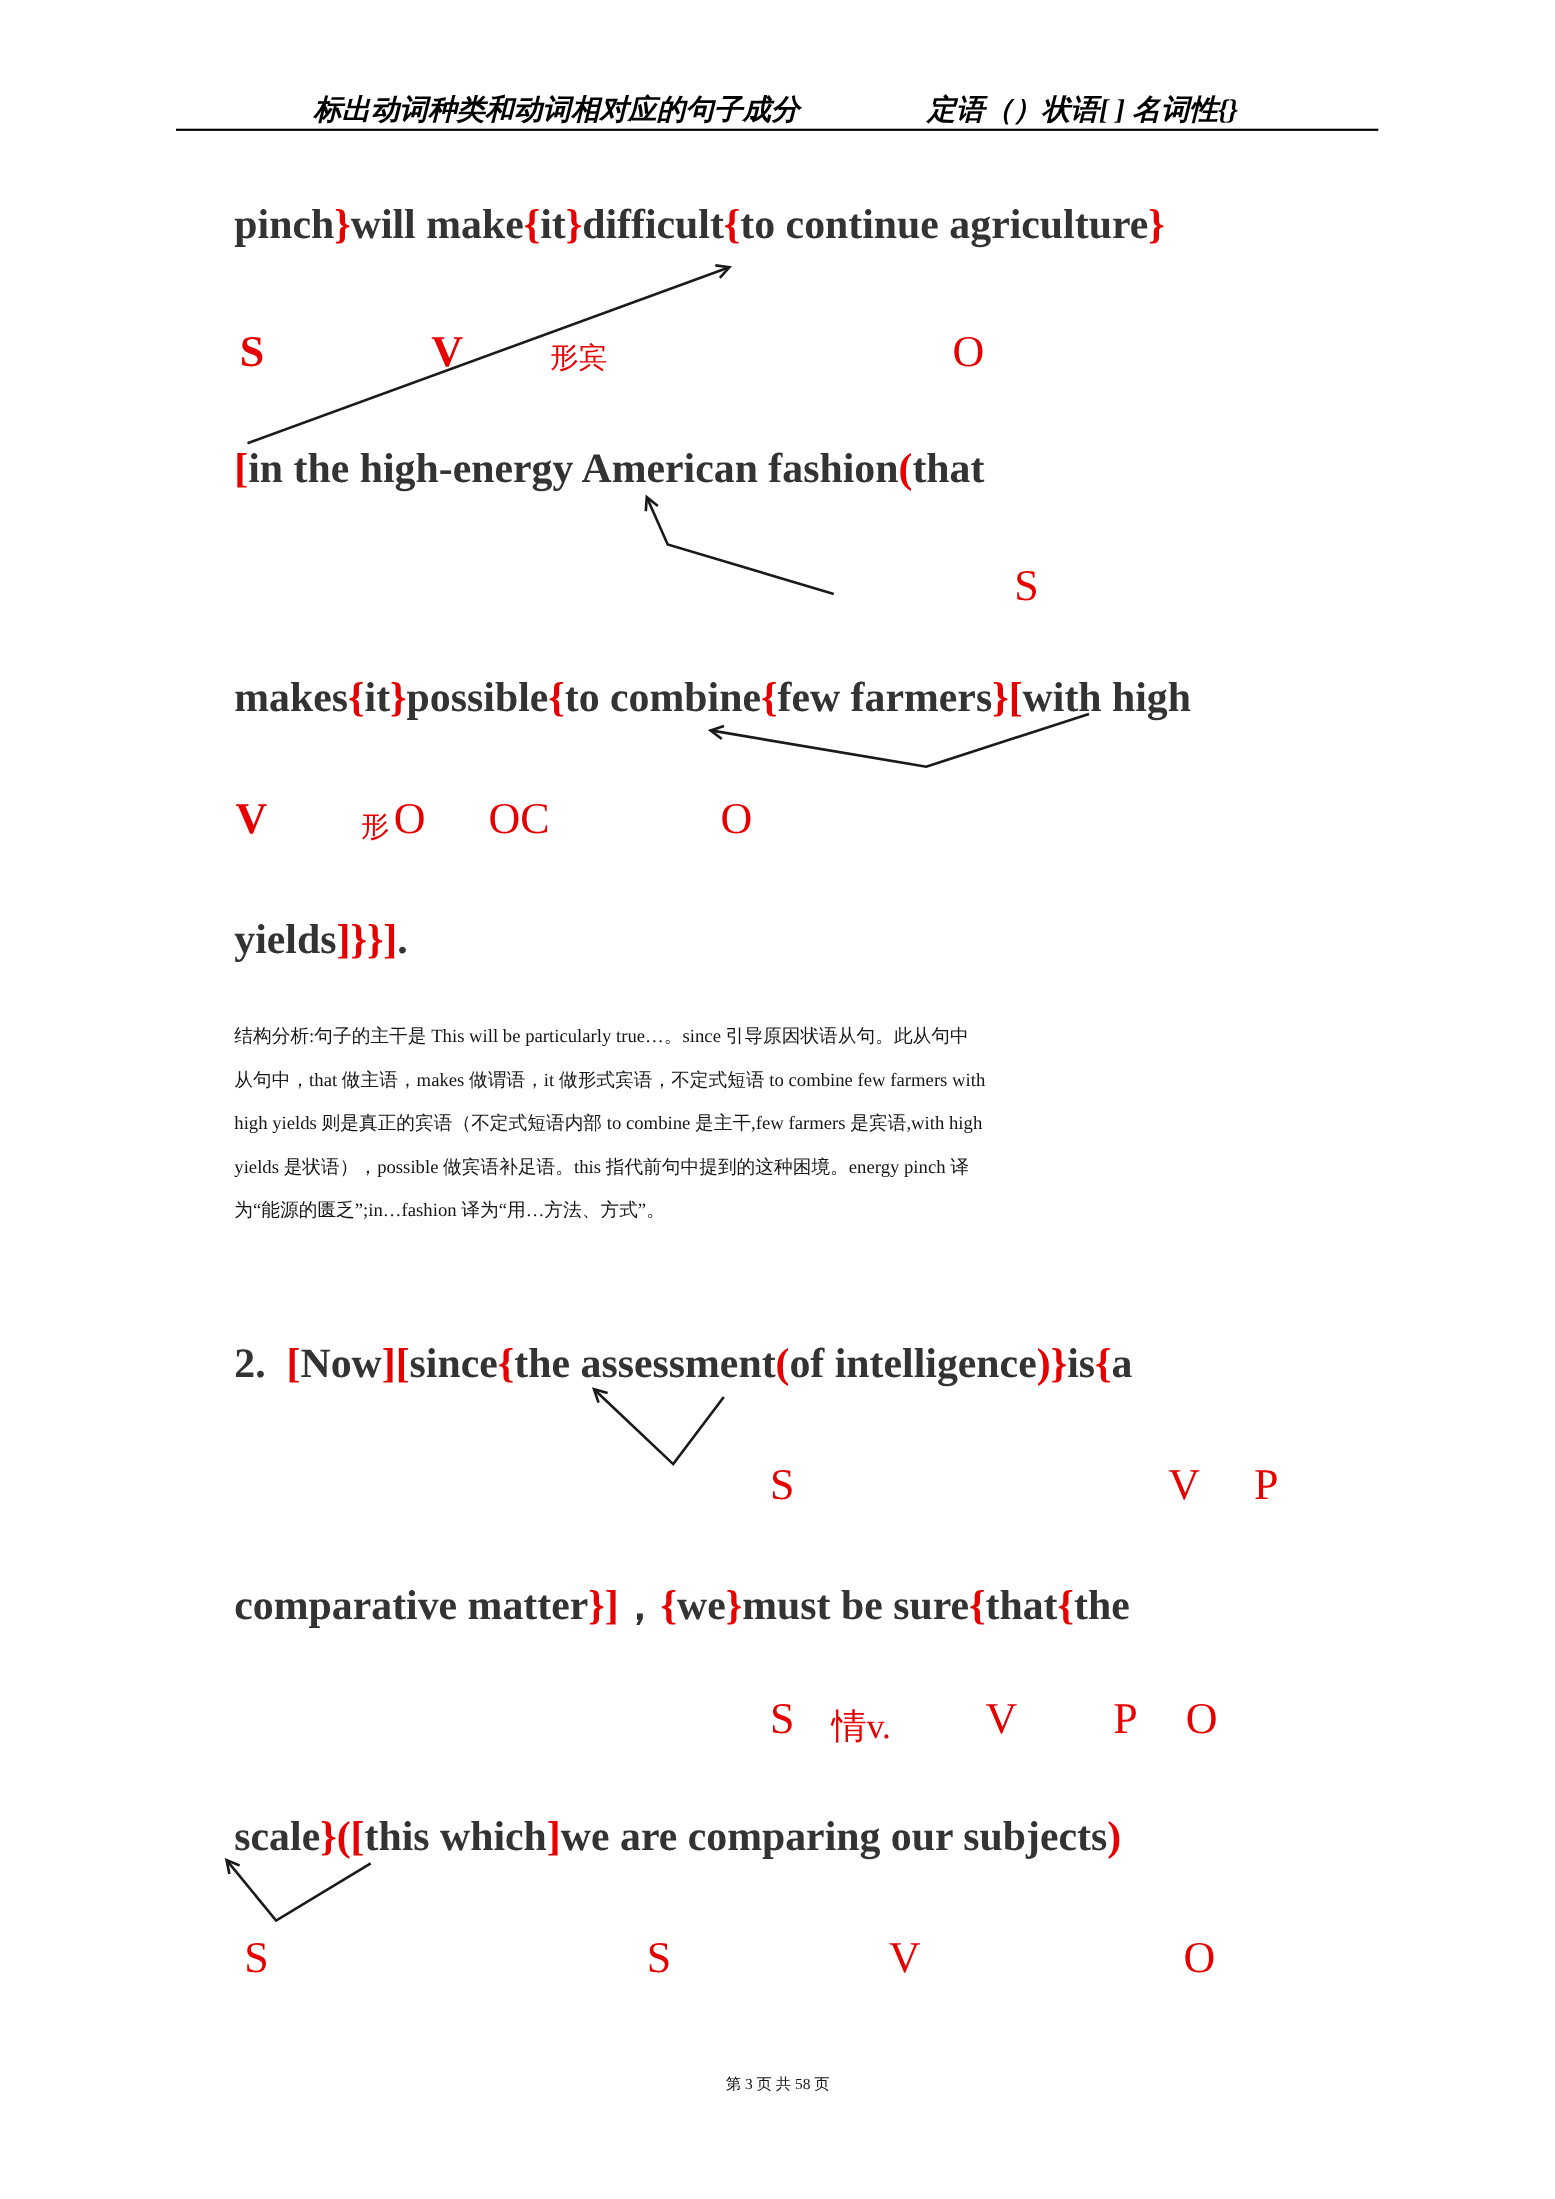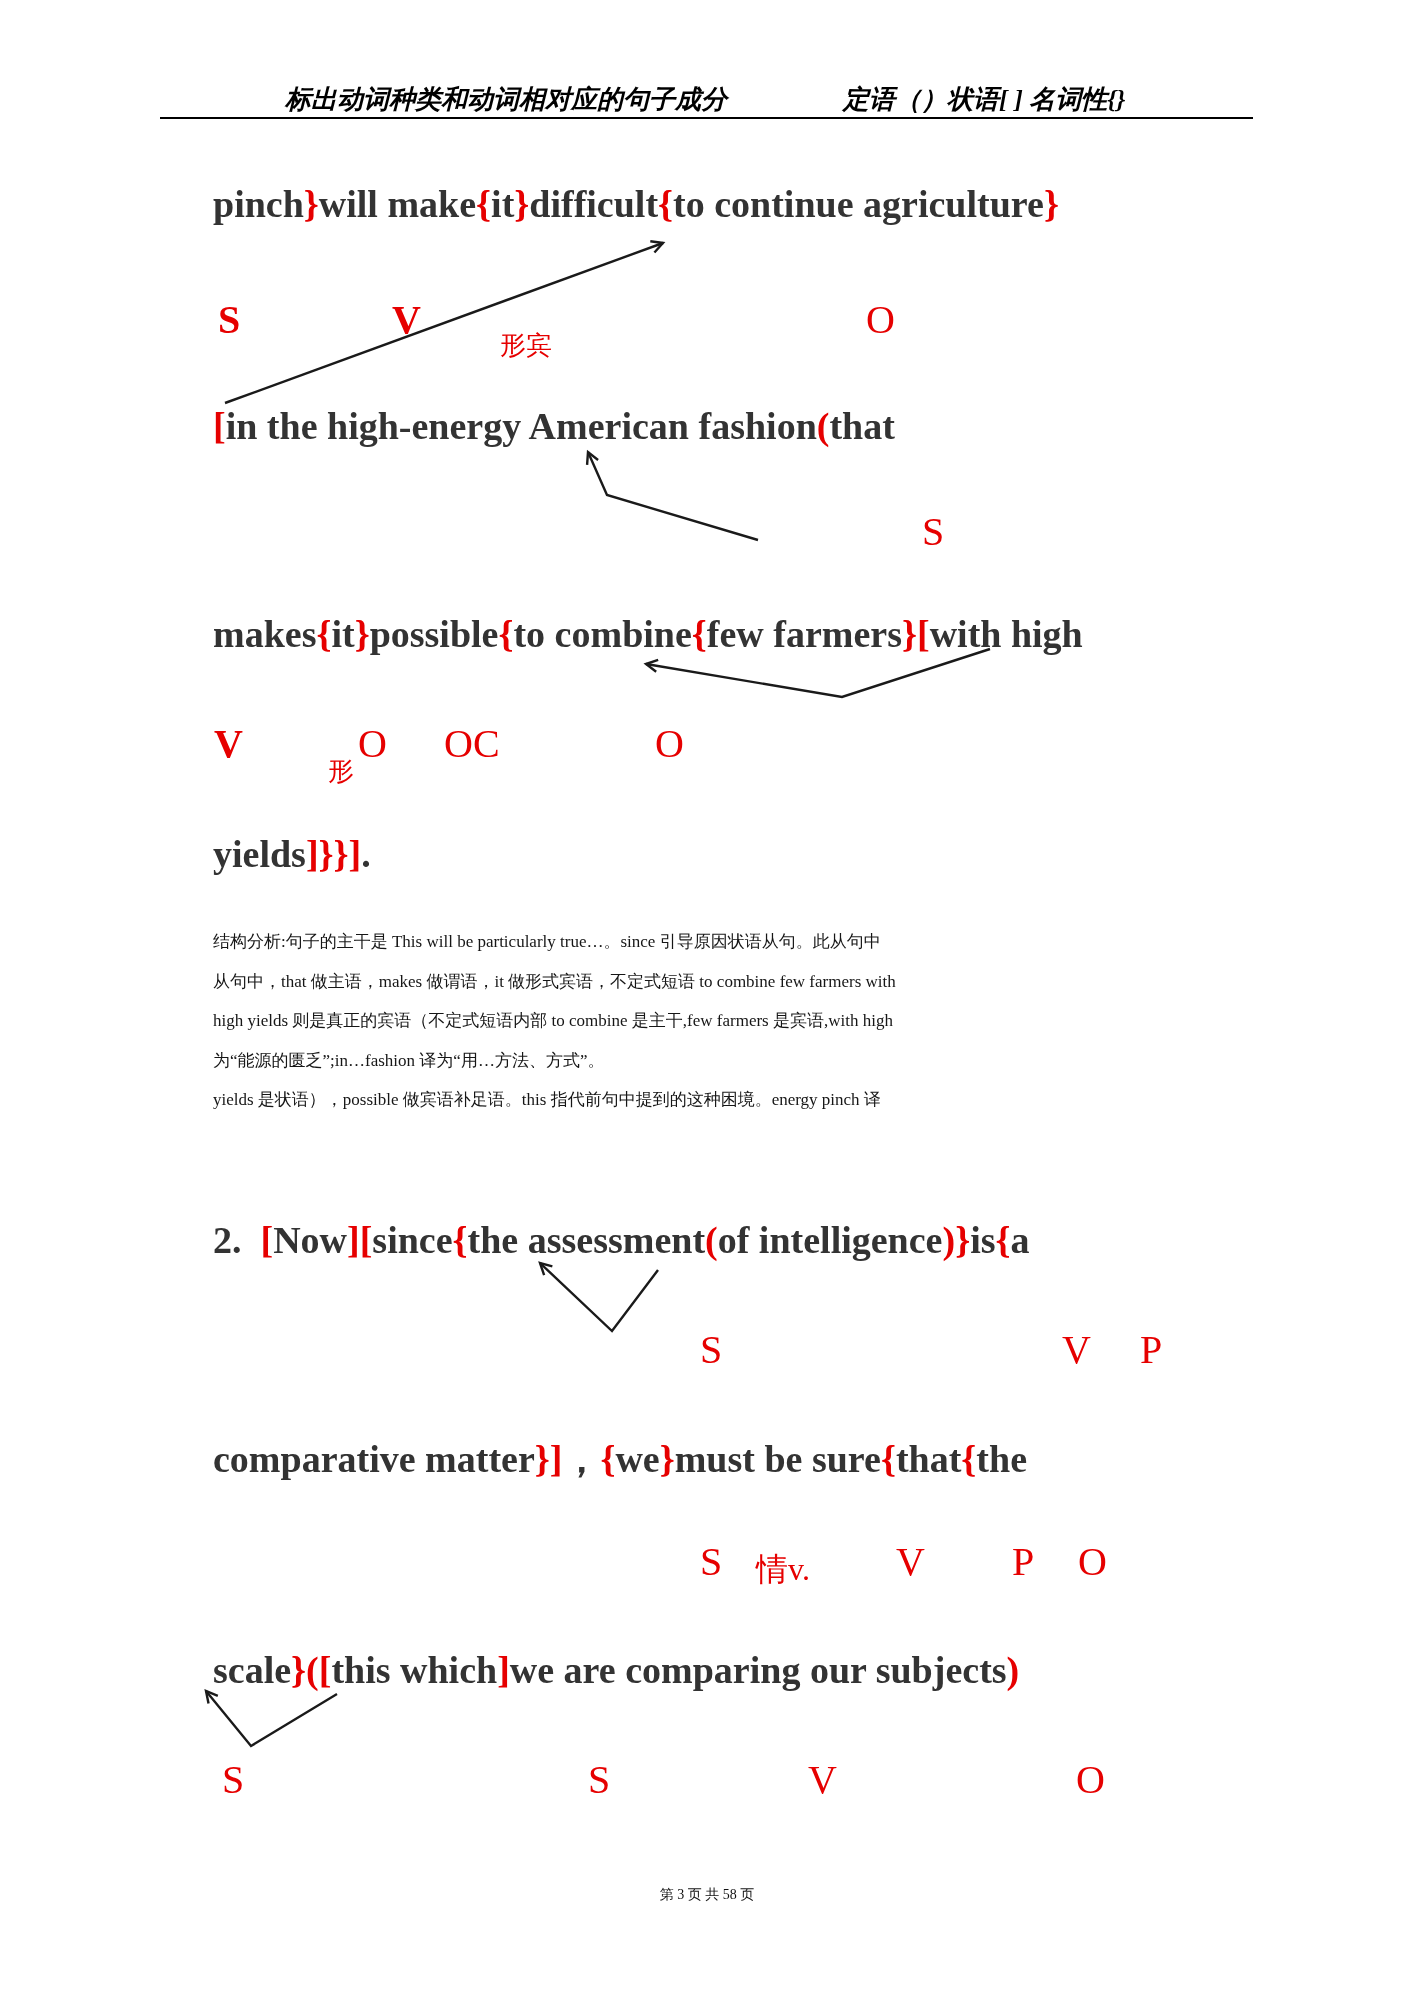--- a/index.html
+++ b/index.html
@@ -30,21 +30,21 @@
   .seg{white-space:pre;}
   .seg.red{color:var(--red,#e60000);}
   .seg.ink{color:var(--ink,#333);}
   .lbl{
     position:absolute;
     font-size:40px;color:var(--red,#e60000);
     font-family:"Liberation Serif","DejaVu Serif",serif;
     white-space:pre;
   }
   .lbl.b{font-weight:bold;}
-  .lbl.cn{font-size:26px;margin-top:20px;}
+  .lbl.cn{font-size:26px;}
   .lbl.cn2{font-size:32px;}
   .analysis{
     position:absolute;left:213px;top:922px;
     font-size:17px;line-height:39.5px;color:#161616;
     white-space:nowrap;
   }
   .footer{
     position:absolute;left:0;top:1886px;width:100%;
     text-align:center;font-size:14px;color:#111;
   }
@@ -95,22 +95,22 @@
 
   <span class="lbl" style="left:222px;top:1756px">S</span>
   <span class="lbl" style="left:588px;top:1756px">S</span>
   <span class="lbl" style="left:808px;top:1756px">V</span>
   <span class="lbl" style="left:1076px;top:1756px">O</span>
 
   <div class="analysis">
     <div>结构分析:句子的主干是 This will be particularly true…。since 引导原因状语从句。此从句中</div>
     <div>从句中，that 做主语，makes 做谓语，it 做形式宾语，不定式短语 to combine few farmers with</div>
     <div>high yields 则是真正的宾语（不定式短语内部 to combine 是主干,few farmers 是宾语,with high</div>
+    <div>yields 是状语），possible 做宾语补足语。this 指代前句中提到的这种困境。energy pinch 译</div>
     <div>为“能源的匮乏”;in…fashion 译为“用…方法、方式”。</div>
-    <div>yields 是状语），possible 做宾语补足语。this 指代前句中提到的这种困境。energy pinch 译</div>
   </div>
 
   <svg id="arrow-layer" viewBox="0 0 1414 1999" xmlns="http://www.w3.org/2000/svg">
     <defs>
       <marker id="ah" viewBox="0 0 12 12" markerWidth="16" markerHeight="16" refX="10" refY="6" orient="auto" markerUnits="userSpaceOnUse">
         <path d="M1.5,1.5 L10,6 L1.5,10.5" fill="none" stroke="#1a1a1a" stroke-width="1.8"></path>
       </marker>
     </defs>
   <polyline points="225,403 663,243" fill="none" stroke="#1a1a1a" stroke-width="2.4" marker-end="url(#ah)"></polyline>
       <polyline points="758,540 607,495 588,452" fill="none" stroke="#1a1a1a" stroke-width="2.4" marker-end="url(#ah)"></polyline>

